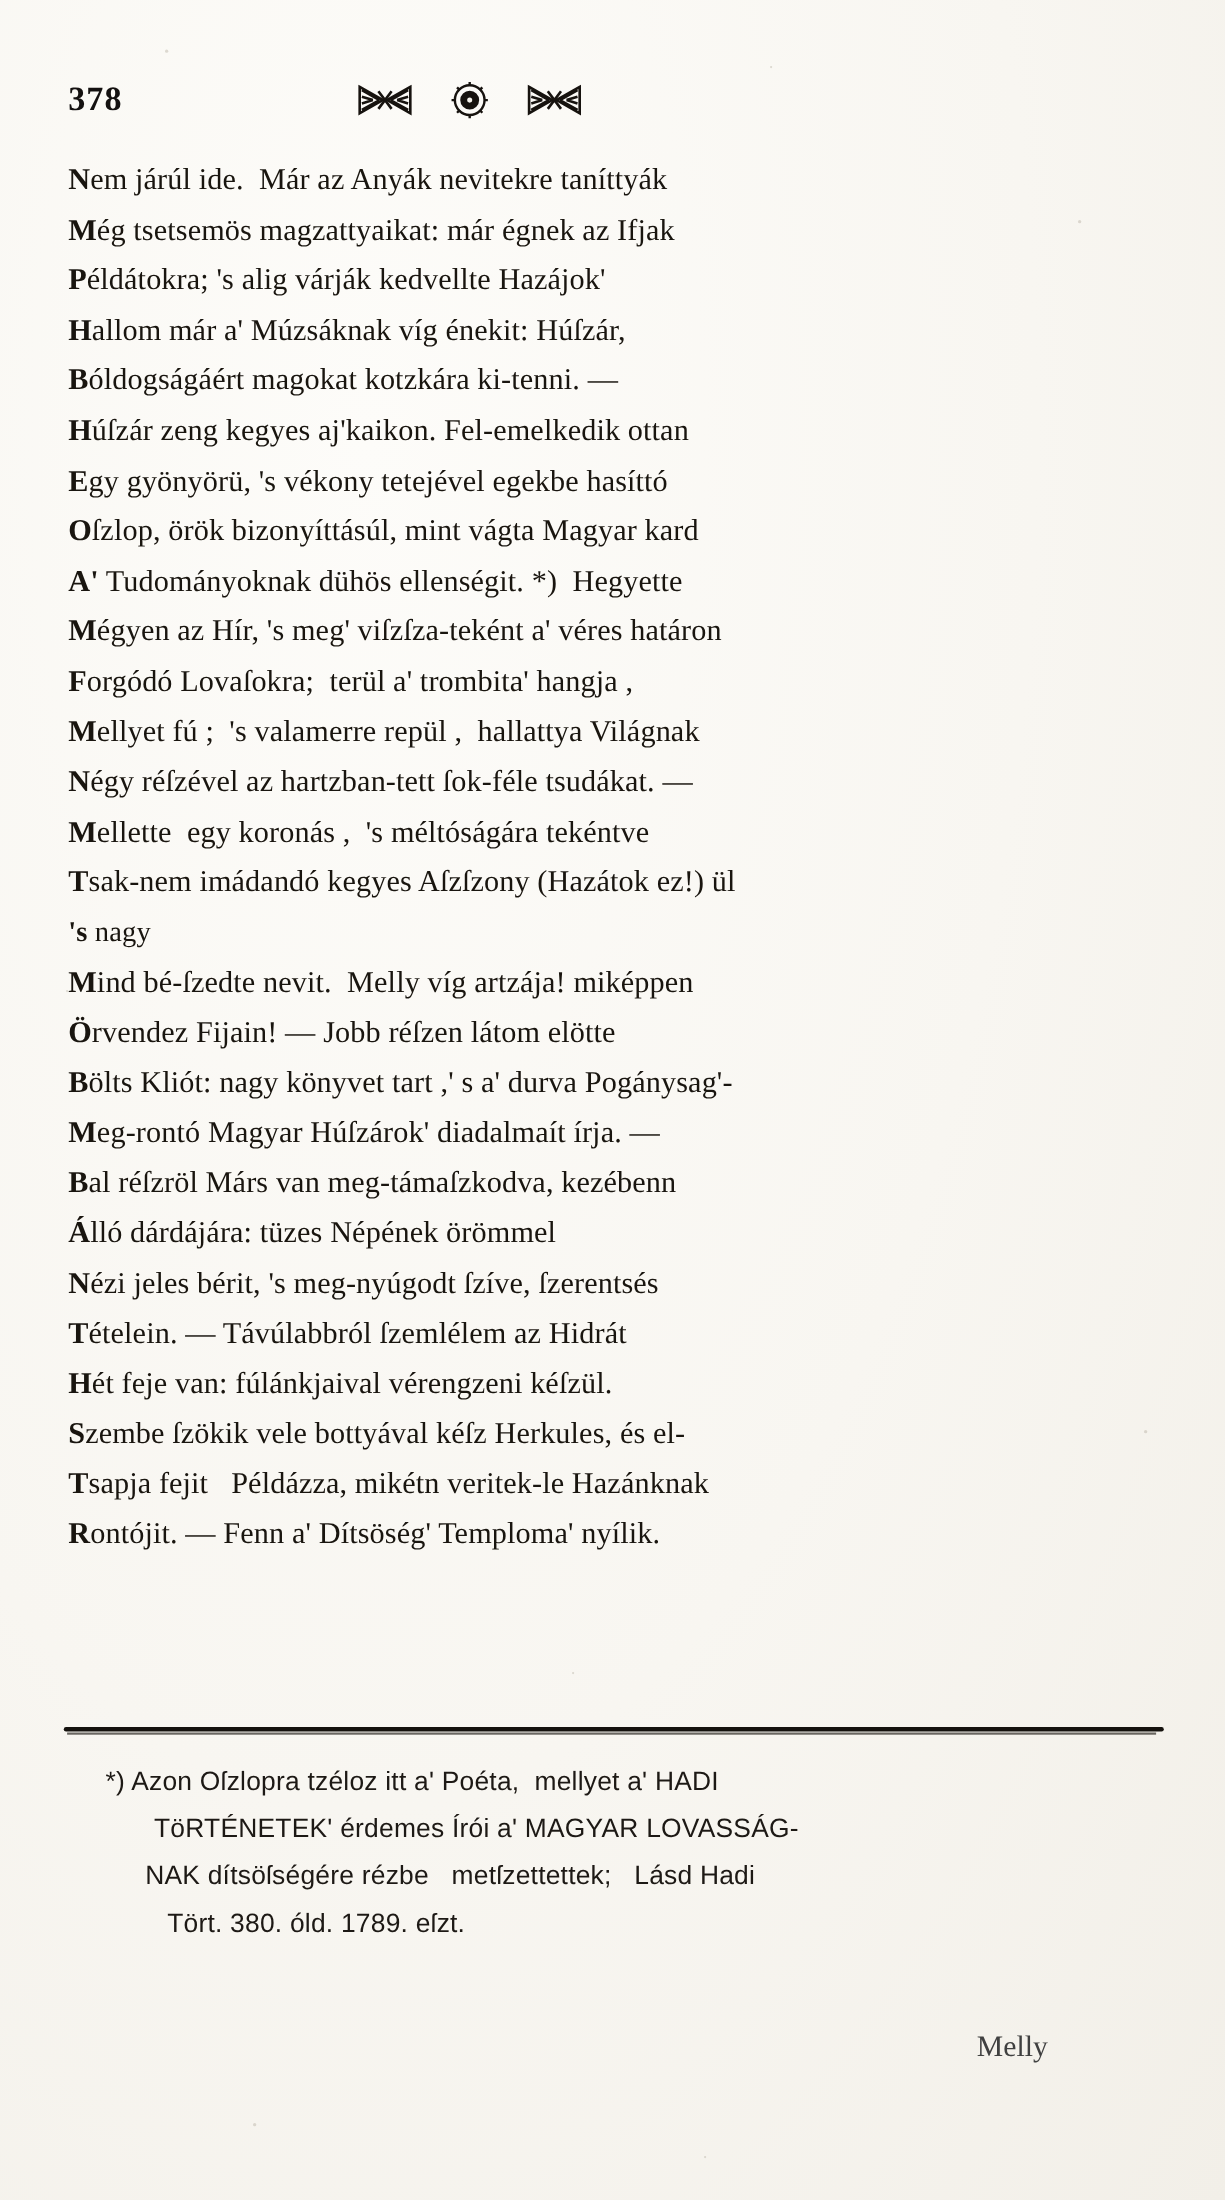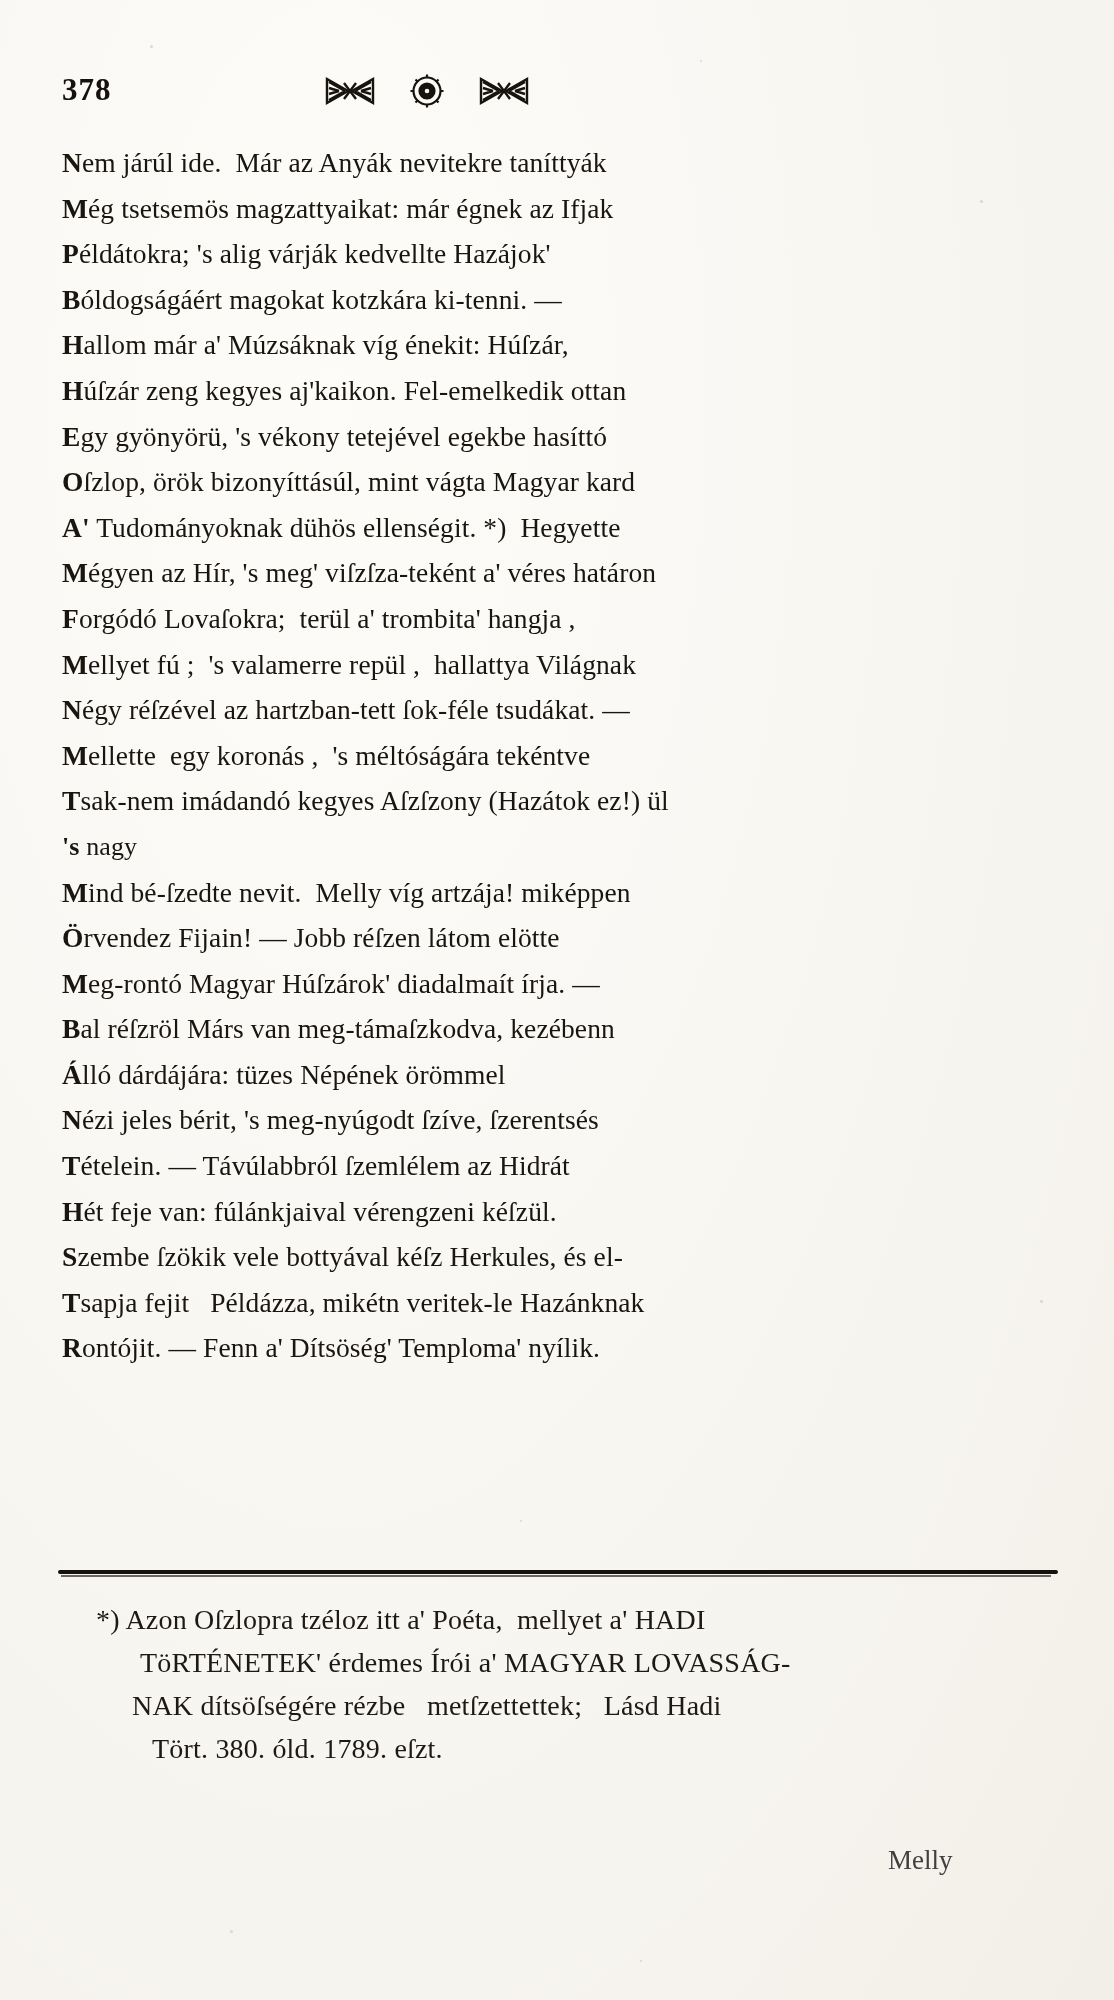--- a/index.html
+++ b/index.html
@@ -113,22 +113,22 @@
   }
 
   
   .footnote {
     position: absolute;
     left: 96px;
     top: 1598px;
     width: 950px;
   }
   .fn-line {
-    font-family: Liberation Serif, serif;
-    font-size: 28px;
+    font-family: Liberation Sans, sans-serif;
+    font-size: 24px;
     line-height: 43px;
     height: 43px;
     white-space: pre;
     color: #1d1915;
     letter-spacing: 0.2px;
   }
   .fn-line.l2 { padding-left: 44px; }
   .fn-line.l3 { padding-left: 36px; }
   .fn-line.l4 { padding-left: 56px; }
 
@@ -192,35 +192,36 @@
           </g>
         </svg>
       </span>
     </div>
   </div>
 
   <div class="poem">
     <div class="line">Nem járúl ide.  Már az Anyák nevitekre taníttyák</div>
     <div class="line">Még tsetsemös magzattyaikat: már égnek az Ifjak</div>
     <div class="line">Példátokra; 's alig várják kedvellte Hazájok'</div>
+    <div class="line">Hallom már a' Múzsáknak víg énekit: Húſzár,</div>
     <div class="line">Bóldogságáért magokat kotzkára ki-tenni. —</div>
-    <div class="line">Hallom már a' Múzsáknak víg énekit: Húſzár,</div>
     <div class="line">Húſzár zeng kegyes aj'kaikon. Fel-emelkedik ottan</div>
     <div class="line">Egy gyönyörü, 's vékony tetejével egekbe hasíttó</div>
     <div class="line">Oſzlop, örök bizonyíttásúl, mint vágta Magyar kard</div>
     <div class="line">A' Tudományoknak dühös ellenségit. *)  Hegyette</div>
     <div class="line">Mégyen az Hír, 's meg' viſzſza-teként a' véres határon</div>
     <div class="line">Forgódó Lovaſokra;  terül a' trombita' hangja ,</div>
     <div class="line">Mellyet fú ;  's valamerre repül ,  hallattya Világnak</div>
     <div class="line">Négy réſzével az hartzban-tett ſok-féle tsudákat. —</div>
     <div class="line">Mellette  egy koronás ,  's méltóságára tekéntve</div>
     <div class="line">Tsak-nem imádandó kegyes Aſzſzony (Hazátok ez!) ül</div>
     <div class="line center-short">'s nagy</div>
     <div class="line">Mind bé-ſzedte nevit.  Melly víg artzája! miképpen</div>
     <div class="line">Örvendez Fijain! — Jobb réſzen látom elötte</div>
+    <div class="line">Bölts Kliót: nagy könyvet tart ,' s a' durva Pogánysag'-</div>
     <div class="line">Meg-rontó Magyar Húſzárok' diadalmaít írja. —</div>
     <div class="line">Bal réſzröl Márs van meg-támaſzkodva, kezébenn</div>
     <div class="line">Álló dárdájára: tüzes Népének örömmel</div>
     <div class="line">Nézi jeles bérit, 's meg-nyúgodt ſzíve, ſzerentsés</div>
     <div class="line">Tételein. — Távúlabbról ſzemlélem az Hidrát</div>
     <div class="line">Hét feje van: fúlánkjaival vérengzeni kéſzül.</div>
     <div class="line">Szembe ſzökik vele bottyával kéſz Herkules, és el-</div>
     <div class="line">Tsapja fejit   Példázza, mikétn veritek-le Hazánknak</div>
     <div class="line">Rontójit. — Fenn a' Dítsöség' Temploma' nyílik.</div>
   </div>

